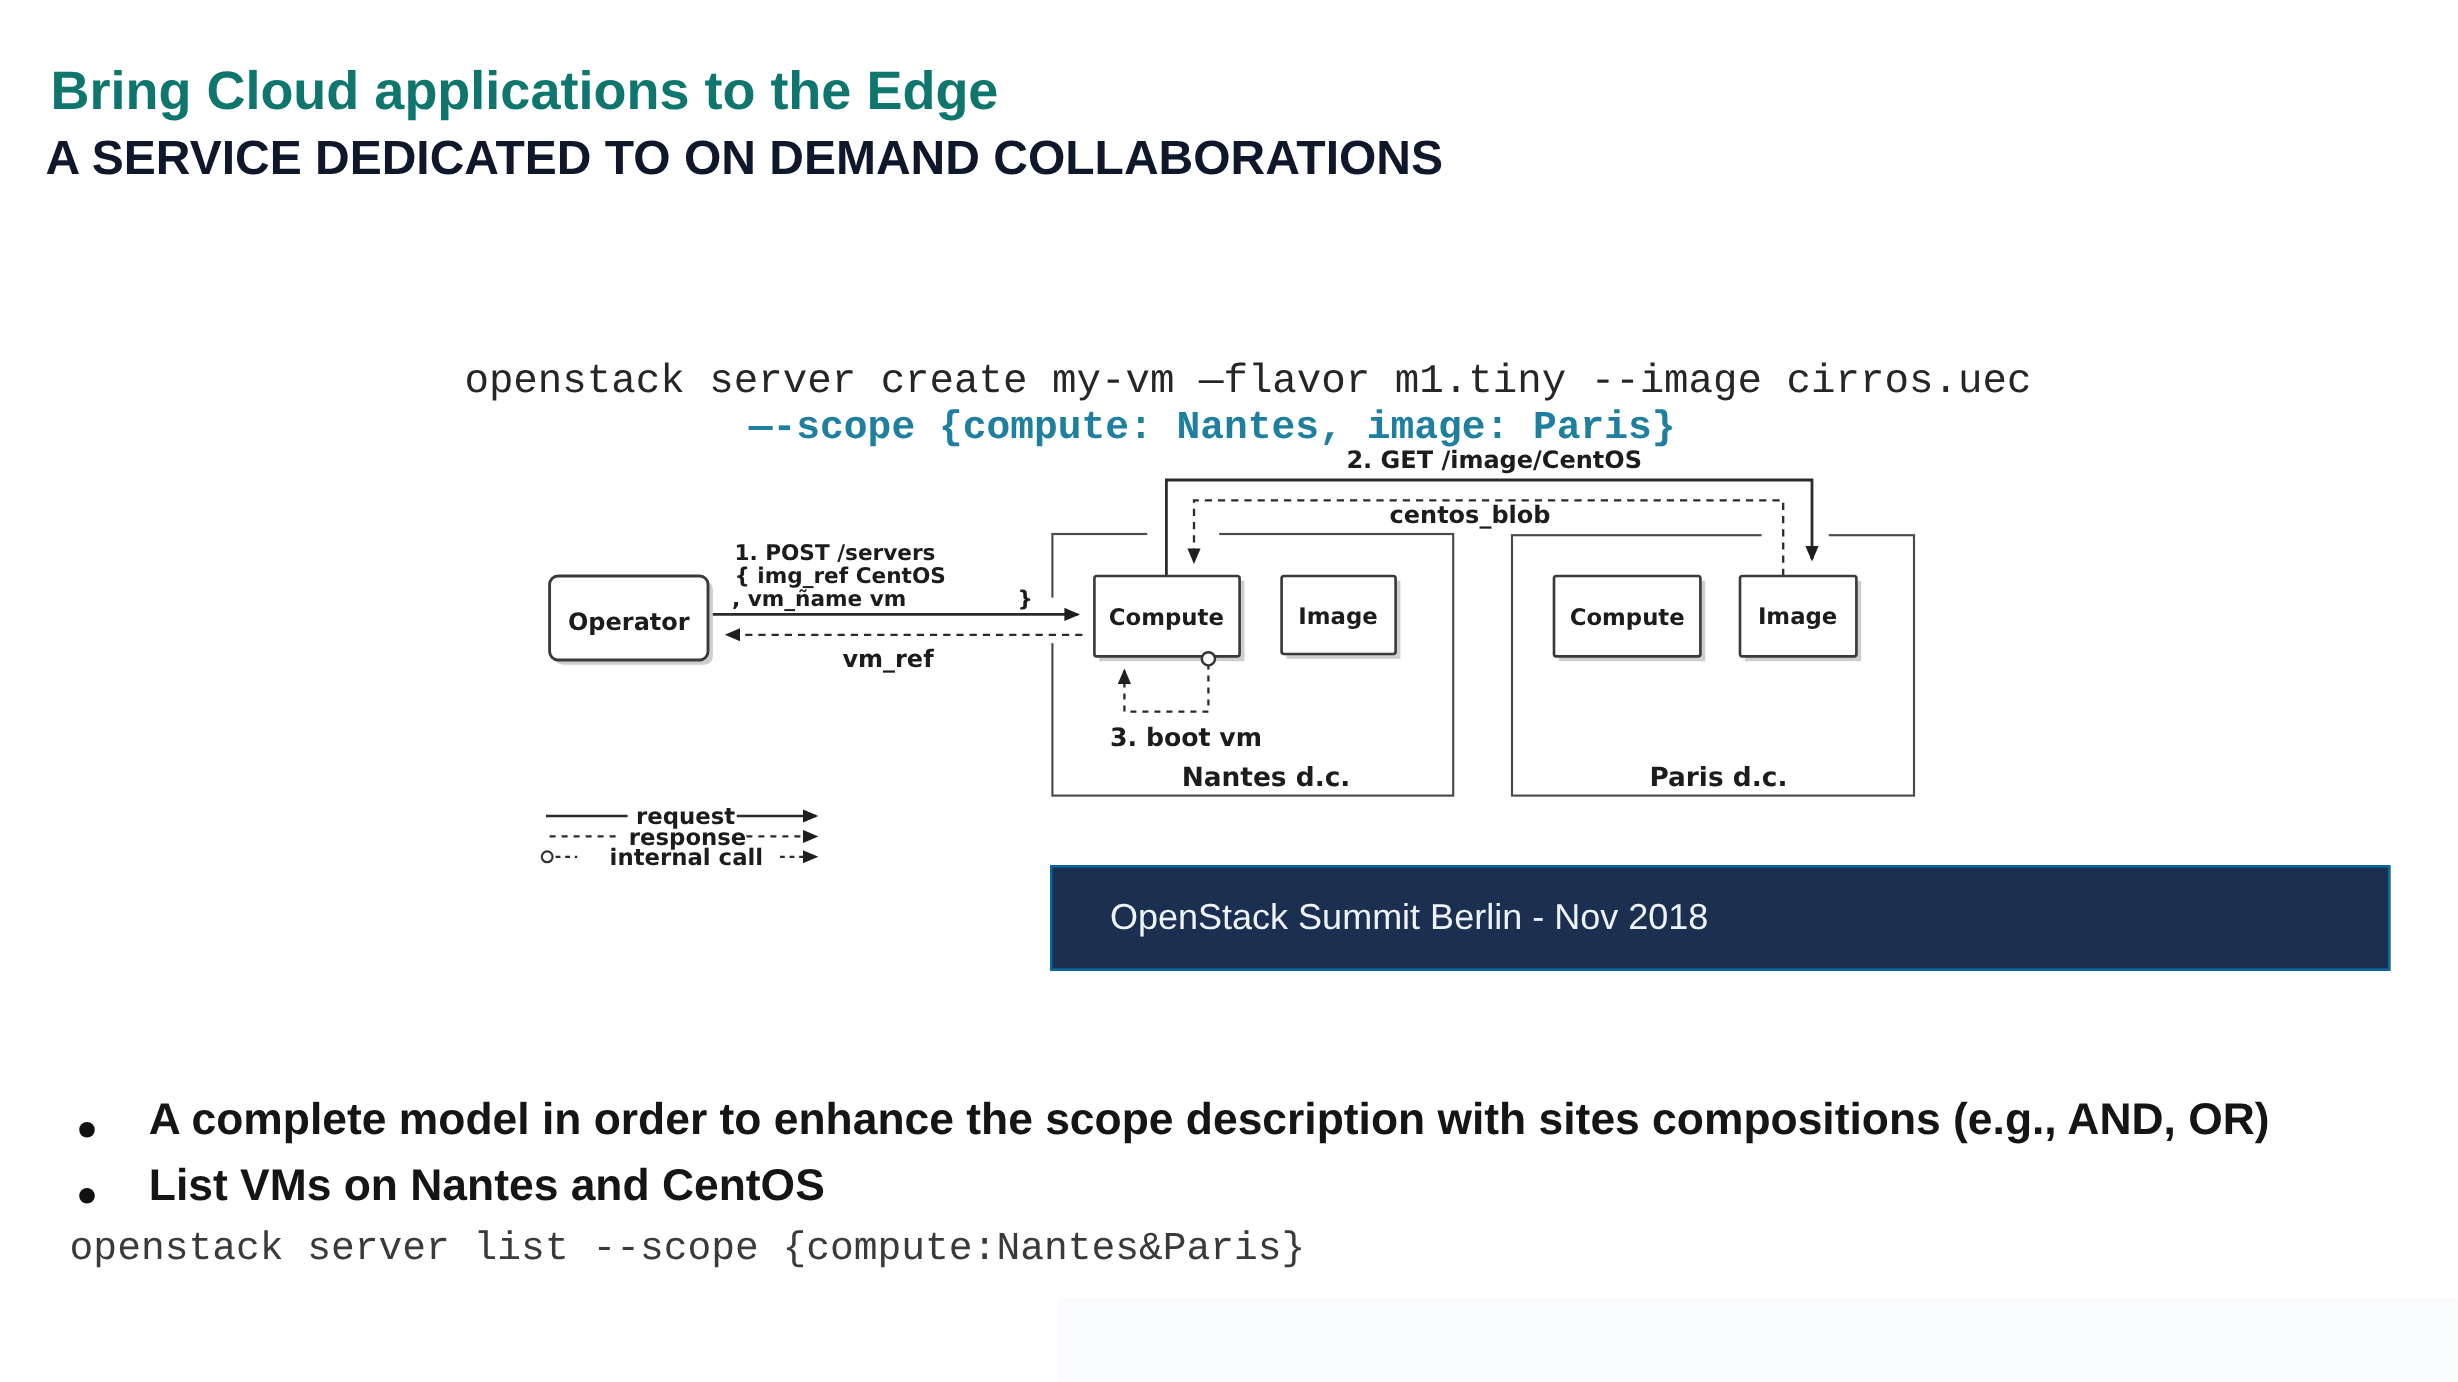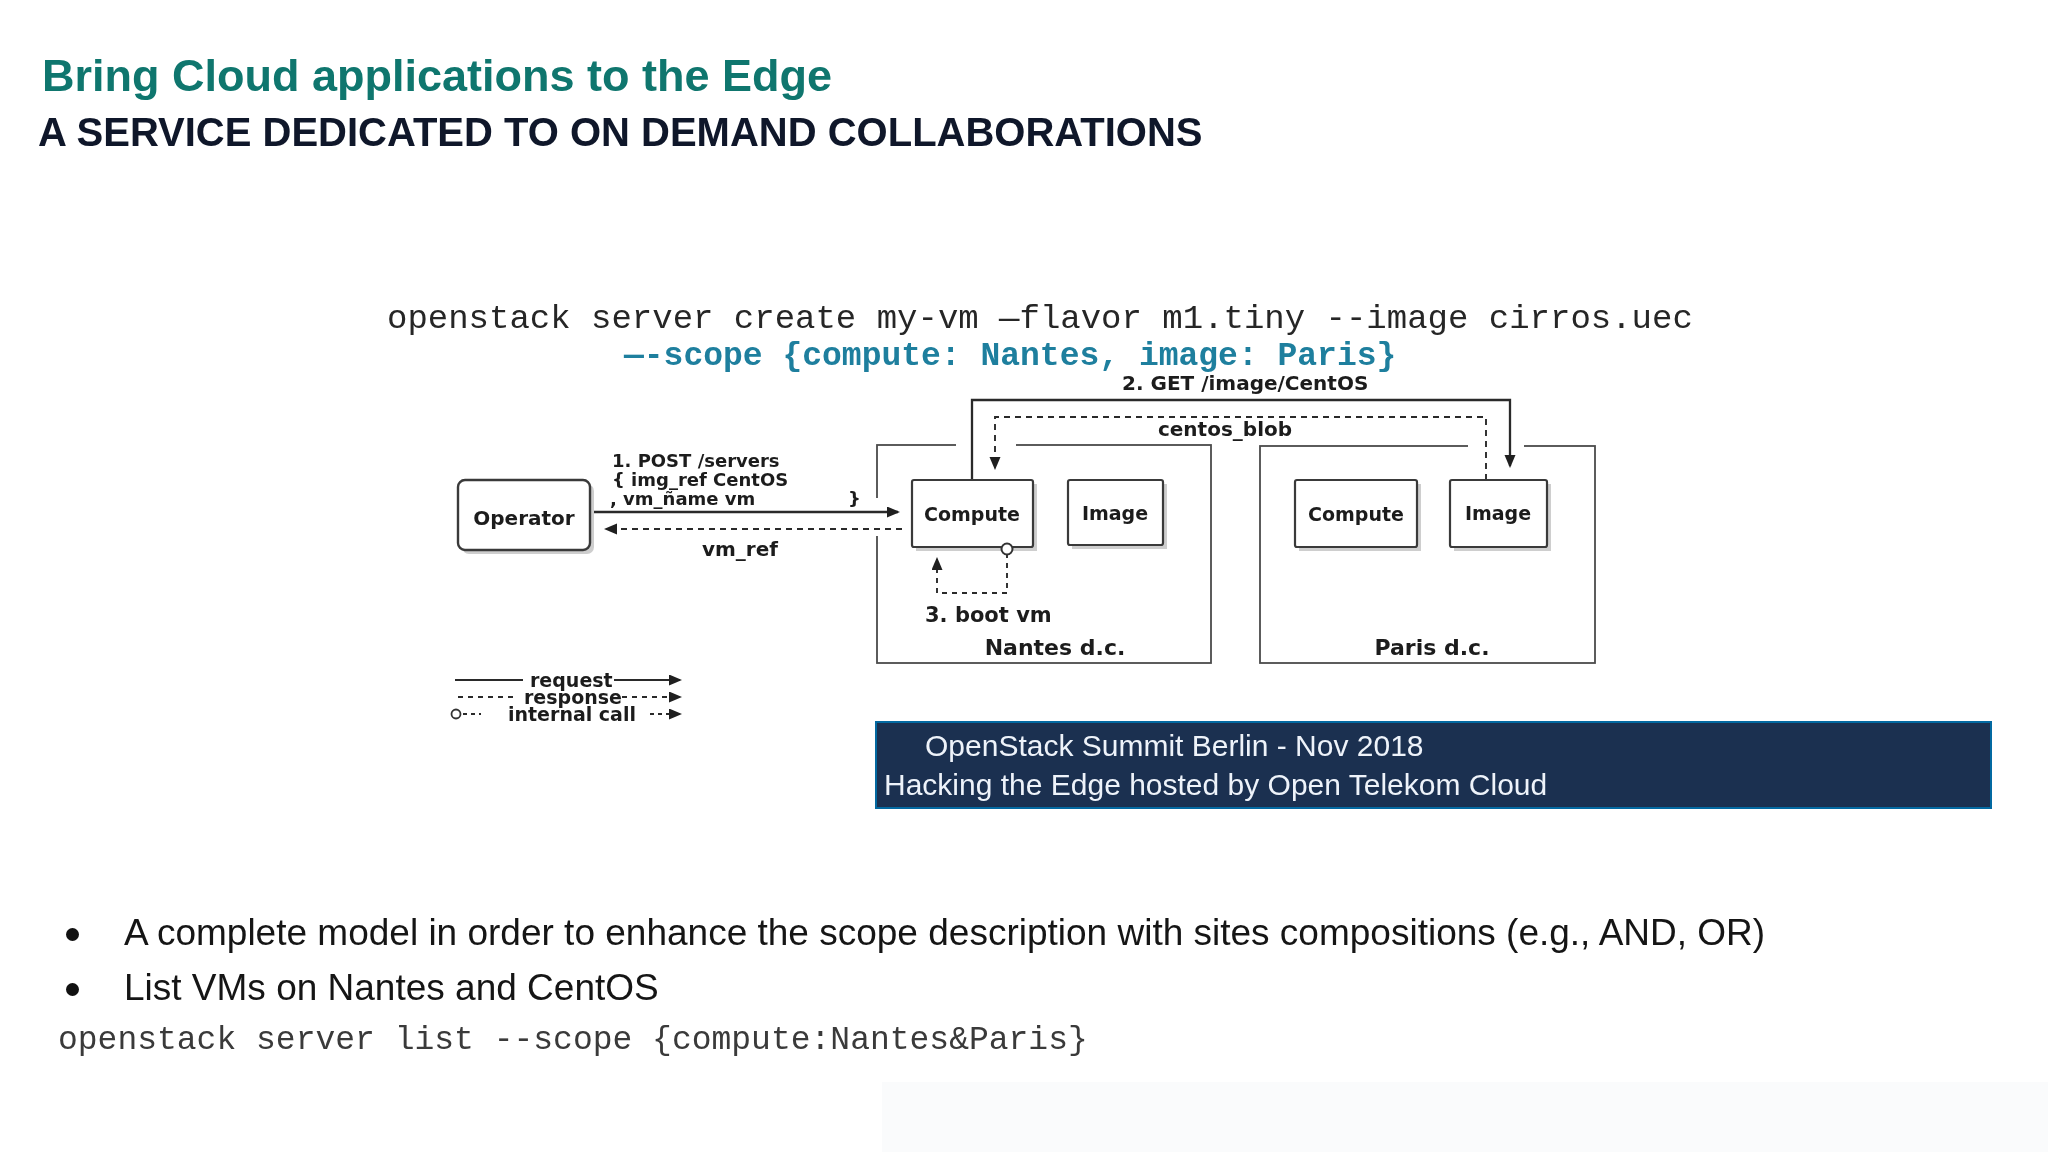--- a/index.html
+++ b/index.html
@@ -8,21 +8,21 @@
   .abs{position:absolute;}
   .title{left:42px;top:50px;font-size:45px;font-weight:bold;letter-spacing:0px;color:#0f766e;}
   .subtitle{left:38px;top:110px;font-size:40px;font-weight:700;color:#0f172a;}
   .code1{left:387px;top:300px;font-family:Liberation Mono, monospace;font-size:34px;color:#262626;white-space:pre;}
   .code2{left:624px;top:338px;font-family:"Liberation Mono",monospace;font-size:33px;font-weight:bold;white-space:pre;}
   .banner{left:875px;top:721px;width:1113px;height:84px;background:#1b3050;border:2px solid #0369a1;
           display:flex;flex-direction:column;justify-content:center;gap:5px;}
   .banner .l1{padding-left:48px;font-size:30px;color:#eef3fa;}
   .banner .l2{padding-left:7px;font-size:30px;color:#eef3fa;}
   .bullets{left:58px;top:912px;width:1930px;}
-  .brow{display:flex;align-items:flex-start;margin-bottom:13px;}
+  .brow{display:flex;align-items:center;margin-bottom:13px;font-weight:bold;}
   .bdot{width:13px;height:13px;border-radius:50%;background:#111;margin:16px 0 0 8px;flex:0 0 13px;}
   .btext{margin-left:45px;font-size:37px;color:#151515;}
   .bcode{margin-top:8px;font-family:"Liberation Mono",monospace;font-size:33px;color:#3a3a3a;white-space:pre;}
   .strip{left:882px;top:1082px;width:1166px;height:70px;background:#fafbfc;}
   svg text{font-family:"DejaVu Sans","Liberation Sans",sans-serif;fill:#1c1c1c;}
   svg .lbl{font-weight:bold;}
 </style>
 </head>
 <body>
 
@@ -102,21 +102,20 @@
   <g>
     <circle cx="456" cy="714" r="4.5" fill="#ffffff" stroke="#333333" stroke-width="1.8"></circle>
     <line x1="463" y1="714" x2="481" y2="714" stroke="#2a2a2a" stroke-width="1.9" stroke-dasharray="4,4"></line>
     <text class="lbl" x="508" y="721" font-size="19">internal call</text>
     <line x1="650" y1="714" x2="680" y2="714" stroke="#2a2a2a" stroke-width="1.9" stroke-dasharray="4,4" marker-end="url(#mArr)"></line>
   </g>
 </svg>
 
 <div class="abs banner" style="background: rgb(27, 48, 80);">
   <div class="l1">OpenStack Summit Berlin - Nov 2018</div>
-  <div class="l2">Hacking the Edge hosted by Open Telekom Cloud</div>
 </div>
 
 <div class="abs bullets">
   <div class="brow">
     <span class="bdot"></span>
     <span class="btext">A complete model in order to enhance the scope description with sites compositions (e.g., AND, OR)</span>
   </div>
   <div class="brow">
     <span class="bdot"></span>
     <span class="btext">List VMs on Nantes and CentOS</span>

